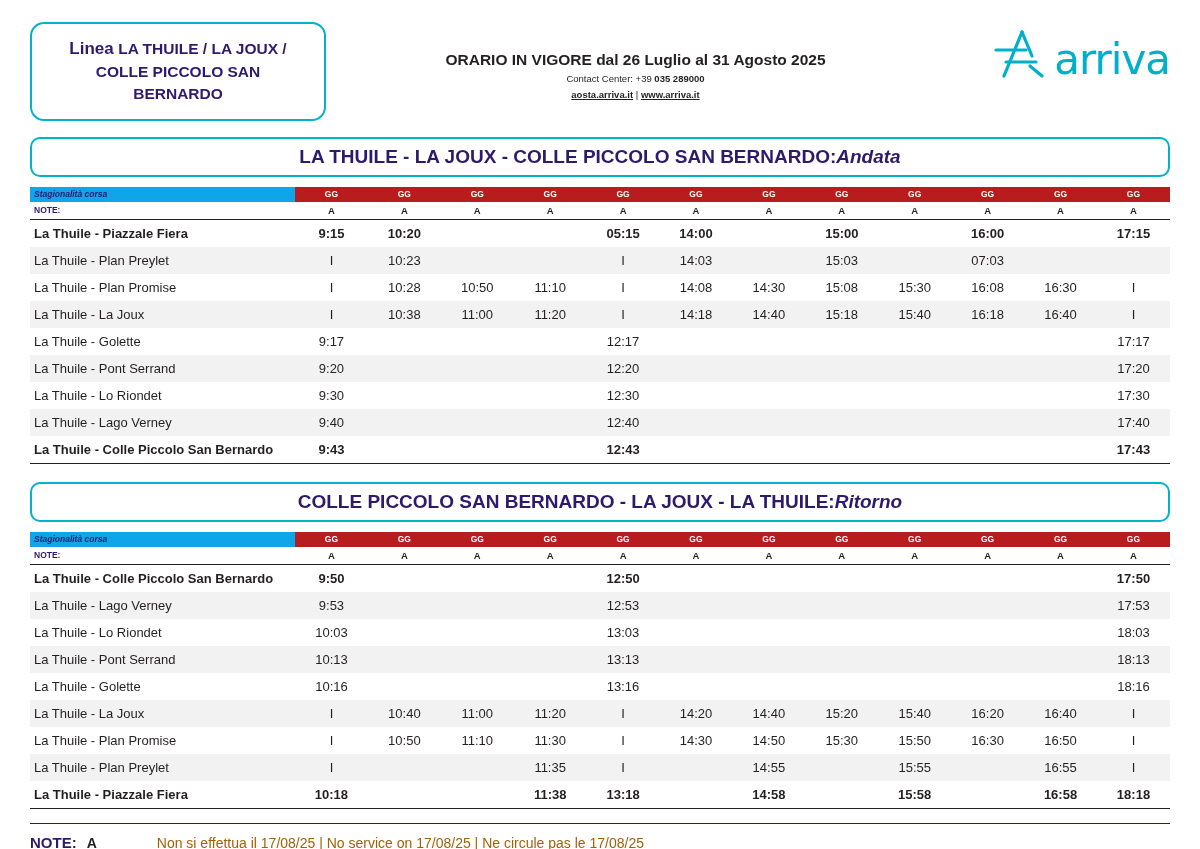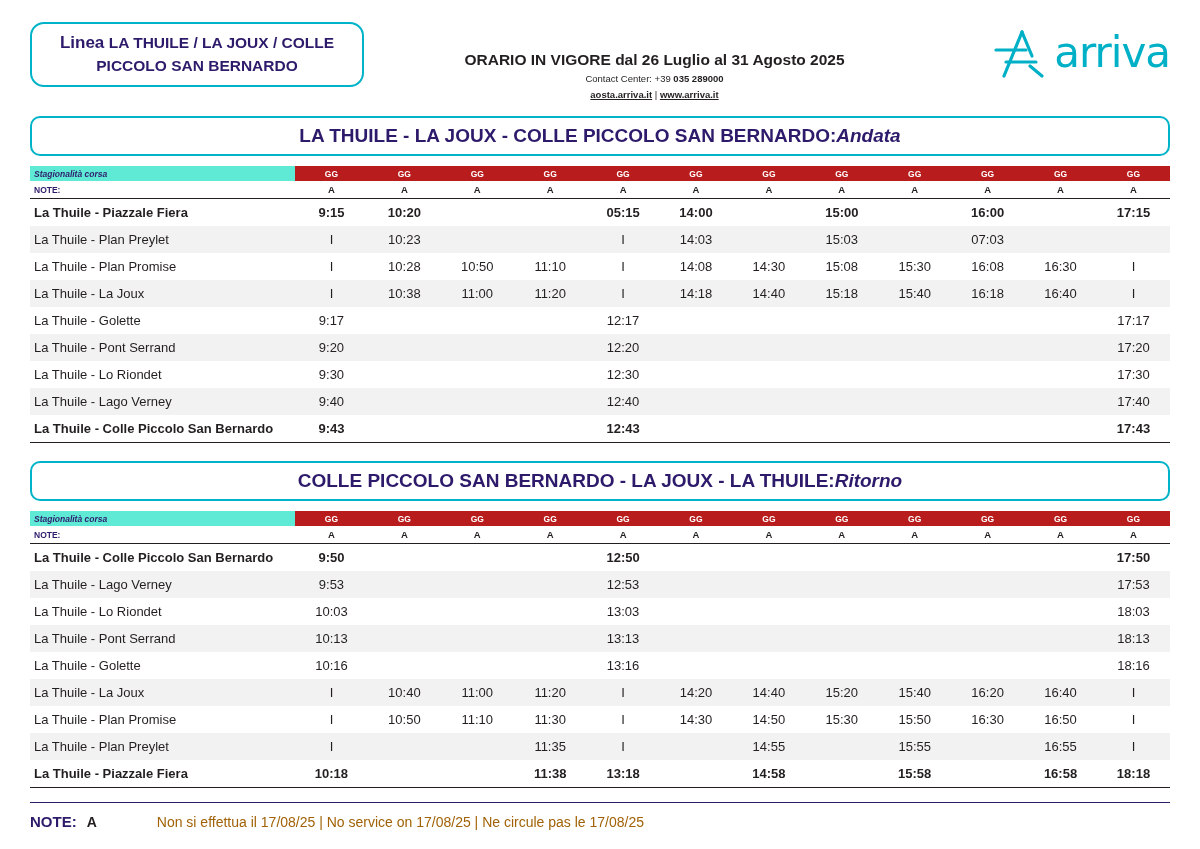--- a/index.html
+++ b/index.html
@@ -19,22 +19,22 @@
   
   .header {
     display: flex;
     align-items: flex-start;
     padding: 22px 30px 6px 30px;
     box-sizing: border-box;
   }
   .line-box {
     border: 2px solid #00b3c8;
     border-radius: 14px;
-    padding: 8px 18px;
-    width: 334px;
+    padding: 14px 18px;
+    width: 296px;
     box-sizing: border-box;
     text-align: center;
     color: #2e1a6b;
     line-height: 1.35;
   }
   .line-box .lbl {
     font-size: 17px;
     font-weight: bold;
     color: #2e1a6b;
   }
@@ -75,21 +75,21 @@
     text-decoration: underline;
     font-weight: bold;
   }
   .header-right {
     width: 225px;
     display: flex;
     align-items: center;
     justify-content: flex-end;
     padding-top: 6px;
   }
-  .brand-wrap { display: flex; align-items: flex-start; gap: 6px; }
+  .brand-wrap { display: flex; align-items: flex-end; gap: 6px; }
   .brand-text {
     font-size: 42px;
     color: #00b0c7;
     letter-spacing: -1px;
     font-family: "DejaVu Sans", sans-serif;
     font-weight: normal;
   }
 
   
   .dir-banner {
@@ -123,21 +123,21 @@
   tr.row-season td {
     background: #b91c1c;
     color: #ffffff;
     font-size: 8.5px;
     font-weight: bold;
     height: 15px;
     vertical-align: middle;
     text-align: center;
   }
   tr.row-season td.stopcell {
-    background: #5eead4;
+    background: #0ea5e9;
     color: #2e1a6b;
     text-align: left;
     font-size: 8.5px;
     font-style: italic;
     font-weight: bold;
     padding-left: 4px;
   }
   tr.row-note td {
     background: #ffffff;
     color: #231f20;

